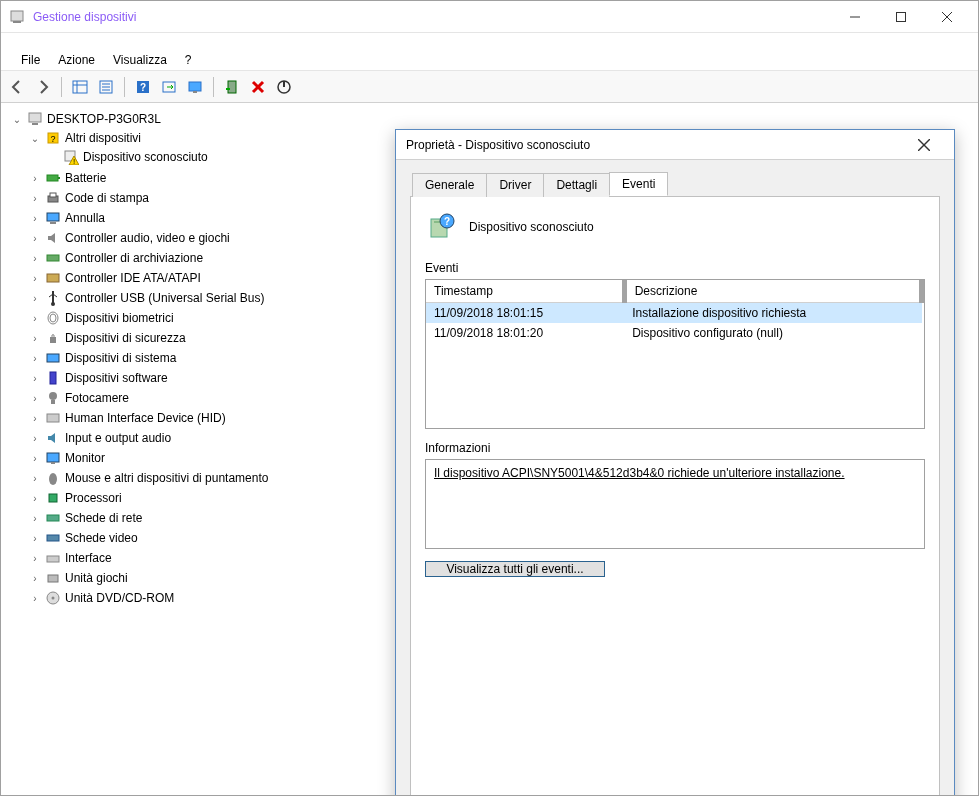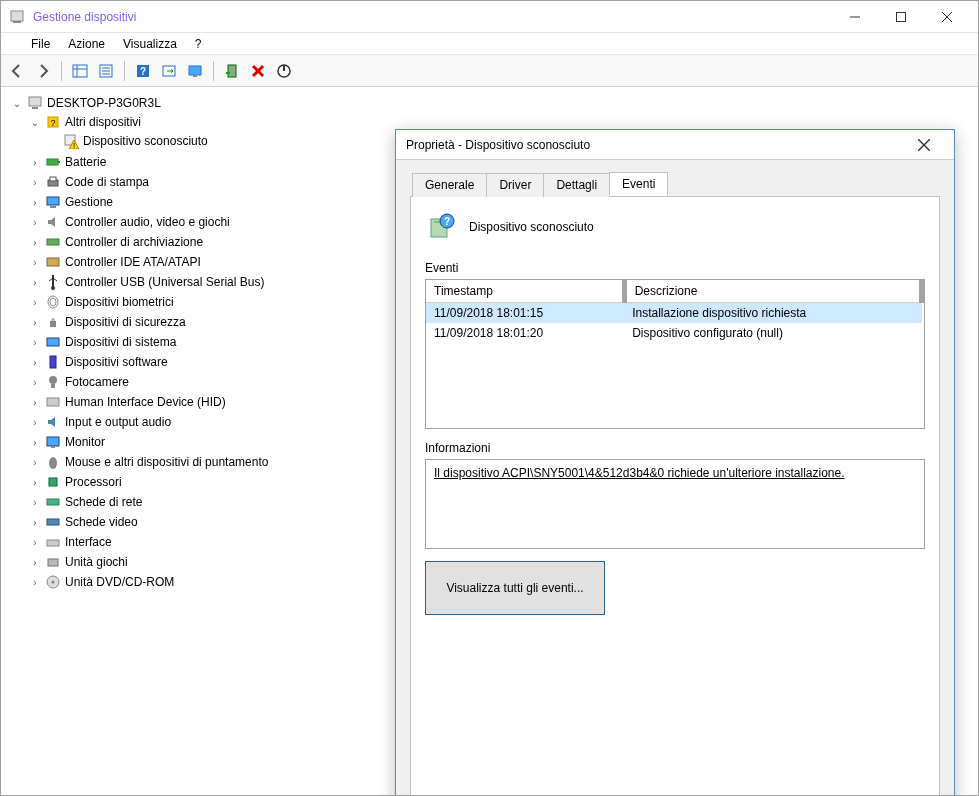--- a/index.html
+++ b/index.html
@@ -35,23 +35,24 @@
   display: flex; align-items: center; justify-content: center;
   color: #555;
 }
 .win-btn svg { width: 10px; height: 10px; }
 
 
 .menubar {
   height: 22px;
   display: flex;
   align-items: center;
-  padding: 0 22px;
+  padding: 0 12px;
   gap: 2px;
   border-bottom: 1px solid #e5e5e5;
+  margin-top: 16px;
 }
 .menubar .menu-item {
   padding: 2px 8px;
   font-size: 12px;
 }
 
 
 .toolbar {
   height: 32px;
   display: flex;
@@ -224,21 +225,21 @@
   margin-bottom: 12px;
   position: relative;
   overflow-y: auto;
   text-decoration: underline;
 }
 
 
 .view-all-btn {
   border: 1px solid #2a628f;
   background: #e1e1e1;
-  padding: 19px 12px;
+  padding: 0 12px;
   font-size: 12px;
   width: 180px;
 }
 
 
 .dialog-footer {
   height: 42px;
   display: flex;
   justify-content: flex-end;
   align-items: center;
@@ -433,21 +434,21 @@
             </li>
           <li>
               <div class="row">
                 <span class="expander">›</span>
                 <span class="node-icon">
                   <svg class="ic" viewBox="0 0 16 16">
                     <rect x="2" y="3" width="12" height="8" fill="#4aa8ff" stroke="#246"></rect>
                     <rect x="5" y="12" width="6" height="2" fill="#888"></rect>
                   </svg>
                 </span>
-                <span class="label">Gestione</span>
+                <span class="label">Annulla</span>
               </div>
             </li>
           <li>
               <div class="row">
                 <span class="expander">›</span>
                 <span class="node-icon">
                   <svg class="ic" viewBox="0 0 16 16">
                     <path d="M3 6 L6 6 L10 3 L10 13 L6 10 L3 10 Z" fill="#888"></path>
                   </svg>
                 </span>

